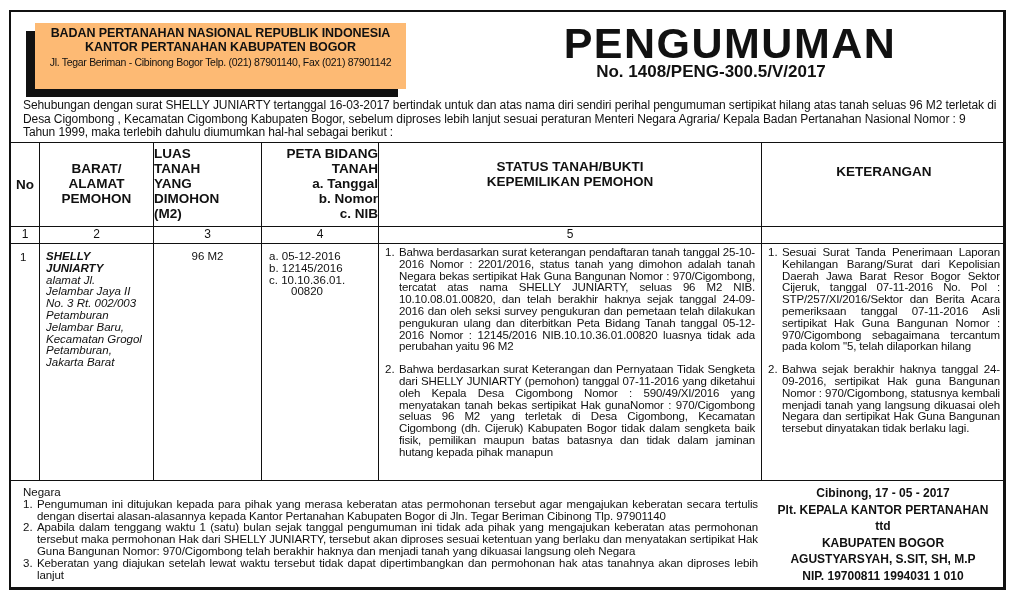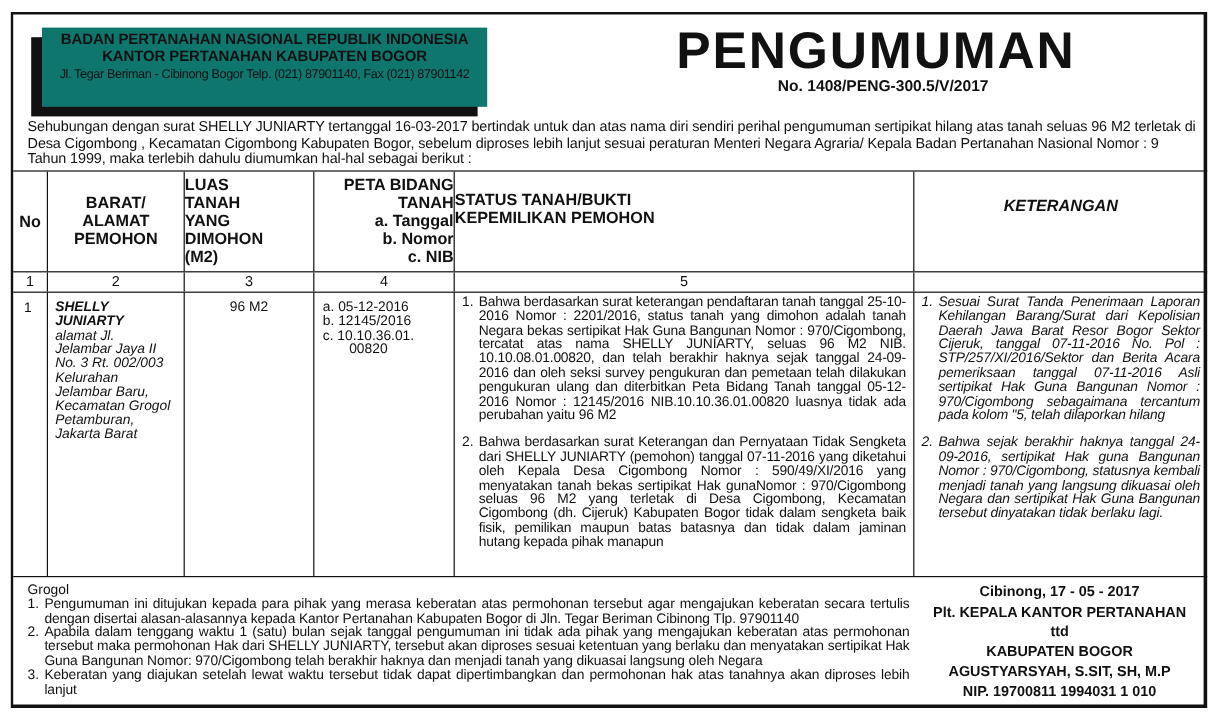--- a/index.html
+++ b/index.html
@@ -10,58 +10,58 @@
     position: absolute; left: 9px; top: 10px; width: 997px; height: 580px;
     border: 2px solid #111; border-right-width: 3px; border-bottom-width: 3px;
   }
 
   
   .agency-shadow {
     position: absolute; left: 26px; top: 31px; width: 372px; height: 66px; background: #111;
   }
   .agency-box {
     position: absolute; left: 35px; top: 23px; width: 371px; height: 66px;
-    background: #0f766e; text-align: center; padding-top: 3px;
+    background: #fdba74; text-align: center; padding-top: 3px;
   }
   .agency-line { font-weight: bold; font-size: 12.5px; line-height: 14px; letter-spacing: -0.1px; }
   .agency-addr { font-size: 10.5px; line-height: 13px; margin-top: 2px; letter-spacing: -0.3px; }
 
   .title {
     position: absolute; left: 540px; top: 20px; width: 380px; text-align: center;
     font-weight: bold; font-size: 43px; line-height: 46px; letter-spacing: 1.5px;
   }
   .subtitle {
-    position: absolute; left: 556px; top: 64px; width: 360px; text-align: center;
-    font-weight: bold; font-size: 13px; line-height: 16px;
+    position: absolute; left: 531px; top: 64px; width: 360px; text-align: center;
+    font-weight: bold; font-size: 17px; line-height: 16px;
   }
 
   .intro {
     position: absolute; left: 23px; top: 99px; width: 975px;
     font-size: 12px; line-height: 13.5px; letter-spacing: -0.1px;
   }
 
   
   .tbl { position: absolute; left: 11px; top: 142px; width: 995px; border-top: 1.5px solid #111; }
   .row { display: flex; border-bottom: 1.5px solid #111; }
   .cell { border-right: 1.5px solid #111; }
-  .cell:last-child { border-right: none; font-style: italic; }
+  .cell:last-child { border-right: none; }
   .c1 { width: 29px; }
   .c2 { width: 114px; }
   .c3 { width: 108px; }
   .c4 { width: 117px; }
   .c5 { width: 383px; }
   .c6 { width: 244px; }
 
   .hdr { height: 84px; }
   .hdr .cell { font-weight: bold; font-size: 13.5px; line-height: 15px; }
   .hdr .c1 { display: flex; align-items: center; justify-content: center; }
   .hdr .c2 { text-align: center; padding-top: 18px; }
   .hdr .c3 { text-align: left; padding-top: 3px; }
   .hdr .c4 { text-align: right; padding-left: 9px; padding-top: 3px; }
-  .hdr .c5 { padding-top: 16px; }
+  .hdr .c5 { text-align: center; padding-top: 16px; }
   .hdr .c6 { text-align: center; padding-top: 21px; }
 
   .num { height: 17px; }
   .num .cell { font-size: 12px; line-height: 15px; text-align: center; }
 
   .body-row { height: 237px; }
   .body-row .cell { font-size: 11.5px; line-height: 11.8px; }
   .body-row .c1 { padding: 8px 0 0 9px; }
   .body-row .c2 { padding: 7px 0 0 6px; }
   .body-row .c3 { text-align: center; padding-top: 7px; }
@@ -147,21 +147,21 @@
   </div>
 
   <div class="row body-row">
     <div class="cell c1">1</div>
     <div class="cell c2">
       <span class="addr-line nm-bold">SHELLY</span>
       <span class="addr-line nm-bold">JUNIARTY</span>
       <span class="addr-line">alamat  Jl.</span>
       <span class="addr-line">Jelambar Jaya  II</span>
       <span class="addr-line">No. 3 Rt. 002/003</span>
-      <span class="addr-line">Kelurahan</span>
+      <span class="addr-line">Petamburan</span>
       <span class="addr-line">Jelambar Baru,</span>
       <span class="addr-line">Kecamatan Grogol</span>
       <span class="addr-line">Petamburan,</span>
       <span class="addr-line">Jakarta Barat</span>
     </div>
     <div class="cell c3">96 M2</div>
     <div class="cell c4">
       <span class="peta-line">a. 05-12-2016</span>
       <span class="peta-line">b. 12145/2016</span>
       <span class="peta-line">c. 10.10.36.01.</span>
@@ -184,21 +184,21 @@
       </div>
       <div class="para">
         <span class="pn">2.</span>
         <span class="pt">Bahwa sejak berakhir haknya tanggal 24-09-2016, sertipikat Hak guna Bangunan Nomor : 970/Cigombong, statusnya kembali menjadi tanah yang langsung dikuasai oleh Negara dan sertipikat Hak Guna Bangunan tersebut dinyatakan tidak berlaku lagi.</span>
       </div>
     </div>
   </div>
 </div>
 
 <div class="notes">
-  <div>Grogol</div>
+  <div>Negara</div>
   <div class="note-item">
     <span class="pn">1.</span>
     <span class="pt">Pengumuman ini ditujukan kepada para pihak yang merasa keberatan atas permohonan tersebut agar mengajukan keberatan secara tertulis dengan disertai alasan-alasannya kepada Kantor Pertanahan Kabupaten Bogor di Jln. Tegar Beriman Cibinong Tlp. 97901140</span>
   </div>
   <div class="note-item">
     <span class="pn">2.</span>
     <span class="pt">Apabila dalam tenggang waktu 1 (satu) bulan sejak tanggal pengumuman ini tidak ada pihak yang mengajukan keberatan atas permohonan tersebut maka permohonan Hak dari SHELLY JUNIARTY, tersebut akan diproses sesuai ketentuan yang berlaku dan menyatakan sertipikat Hak Guna Bangunan Nomor: 970/Cigombong  telah berakhir haknya dan menjadi tanah yang dikuasai langsung oleh Negara</span>
   </div>
   <div class="note-item">
     <span class="pn">3.</span>

